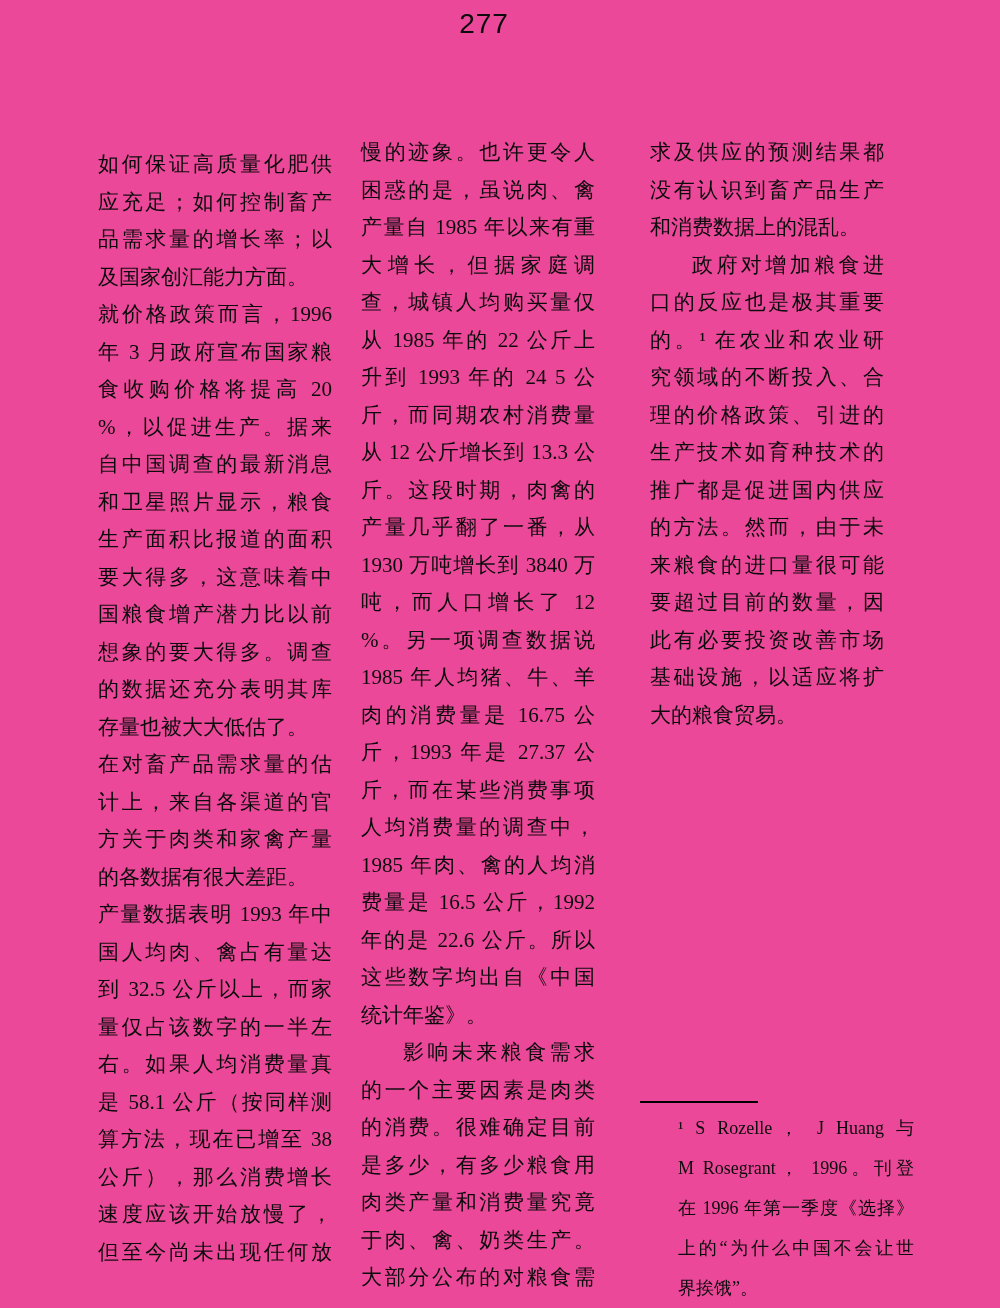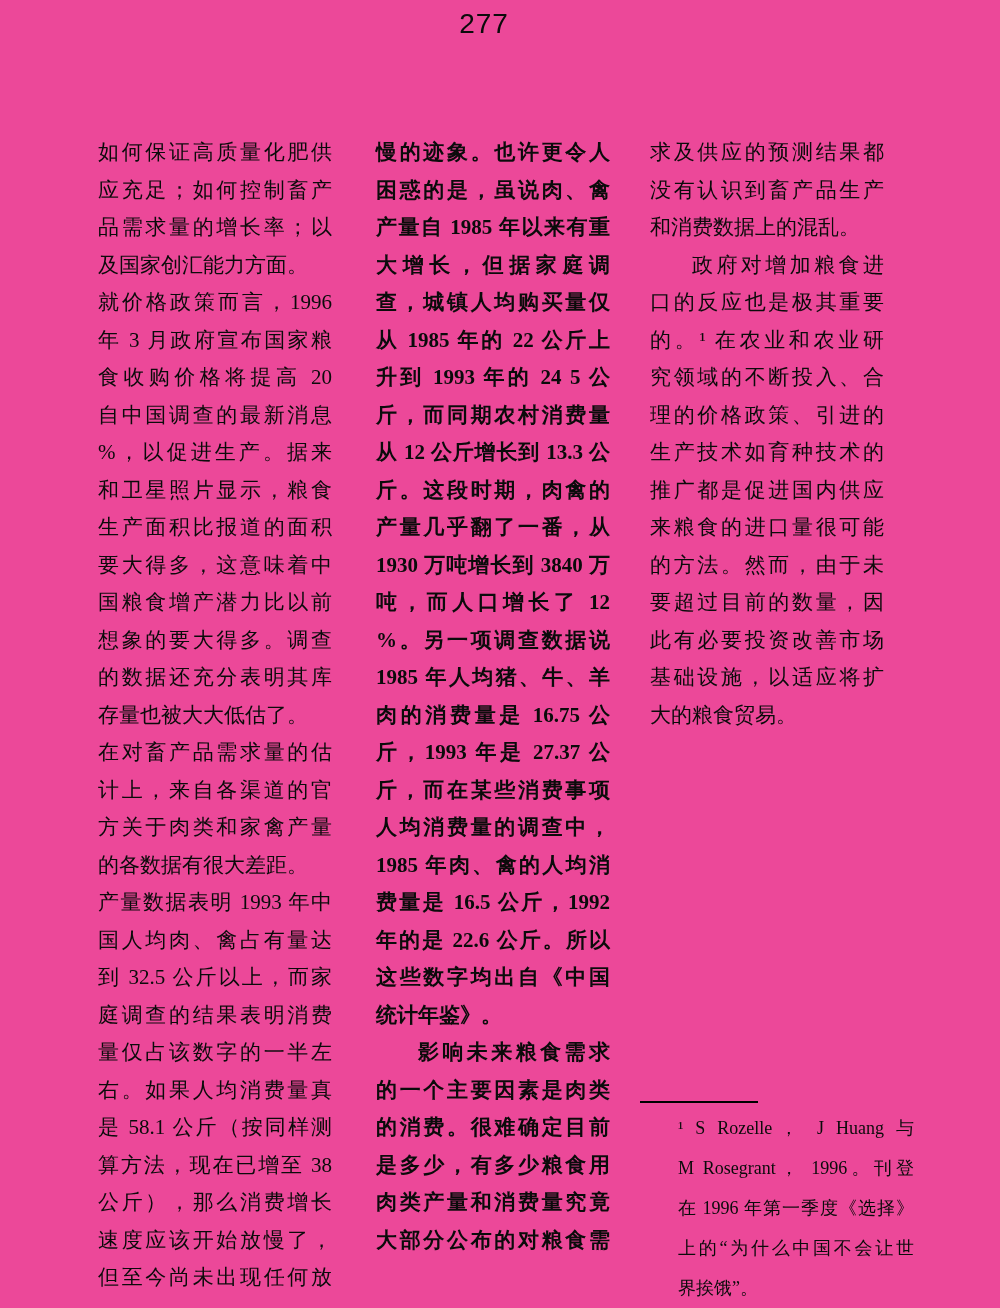--- a/index.html
+++ b/index.html
@@ -21,22 +21,22 @@
     text-align: center;
     font-family: "Liberation Sans", "DejaVu Sans", sans-serif;
     font-size: 28px;
     letter-spacing: 1px;
   }
   .col {
     position: absolute;
     top: 134px;
     width: 234px;
   }
-  .col-1 { left: 98px; }
-  .col-2 { left: 376px; font-weight: bold; }
+  .col-1 { left: 98px; margin-top: 12px; }
+  .col-2 { left: 361px; }
   .col-3 { left: 650px; }
   .line {
     height: 37.5px;
     line-height: 37.5px;
     font-size: 21px;
     white-space: nowrap;
     text-align: left;
   }
   .line.j {
     text-align: justify;
@@ -69,37 +69,36 @@
   <div class="page-number">277</div>
 
   <div class="col col-1">
       <div class="line j">如何保证高质量化肥供</div>
       <div class="line j">应充足；如何控制畜产</div>
       <div class="line j">品需求量的增长率；以</div>
       <div class="line">及国家创汇能力方面。</div>
       <div class="line j">就价格政策而言，1996</div>
       <div class="line j">年 3 月政府宣布国家粮</div>
       <div class="line j">食收购价格将提高 20</div>
+      <div class="line j">%，以促进生产。据来</div>
       <div class="line j">自中国调查的最新消息</div>
-      <div class="line j">%，以促进生产。据来</div>
       <div class="line j">和卫星照片显示，粮食</div>
       <div class="line j">生产面积比报道的面积</div>
       <div class="line j">要大得多，这意味着中</div>
       <div class="line j">国粮食增产潜力比以前</div>
       <div class="line j">想象的要大得多。调查</div>
       <div class="line j">的数据还充分表明其库</div>
       <div class="line">存量也被大大低估了。</div>
       <div class="line j">在对畜产品需求量的估</div>
       <div class="line j">计上，来自各渠道的官</div>
       <div class="line j">方关于肉类和家禽产量</div>
       <div class="line">的各数据有很大差距。</div>
       <div class="line j">产量数据表明 1993 年中</div>
       <div class="line j">国人均肉、禽占有量达</div>
       <div class="line j">到 32.5 公斤以上，而家</div>
-      <div class="line j">庭调查的结果表明消费</div>
       <div class="line j">量仅占该数字的一半左</div>
       <div class="line j">右。如果人均消费量真</div>
       <div class="line j">是 58.1 公斤（按同样测</div>
       <div class="line j">算方法，现在已增至 38</div>
       <div class="line j">公斤），那么消费增长</div>
       <div class="line j">速度应该开始放慢了，</div>
       <div class="line j">但至今尚未出现任何放</div>
     </div>
 
   <div class="col col-2">
@@ -125,36 +124,37 @@
       <div class="line j">1985 年肉、禽的人均消</div>
       <div class="line j">费量是 16.5 公斤，1992</div>
       <div class="line j">年的是 22.6 公斤。所以</div>
       <div class="line j">这些数字均出自《中国</div>
       <div class="line">统计年鉴》。</div>
       <div class="line j ind">影响未来粮食需求</div>
       <div class="line j">的一个主要因素是肉类</div>
       <div class="line j">的消费。很难确定目前</div>
       <div class="line j">是多少，有多少粮食用</div>
       <div class="line j">肉类产量和消费量究竟</div>
+      <div class="line j">于肉、禽、奶类生产。</div>
       <div class="line j">大部分公布的对粮食需</div>
     </div>
 
   <div class="col col-3">
       <div class="line j">求及供应的预测结果都</div>
       <div class="line j">没有认识到畜产品生产</div>
       <div class="line">和消费数据上的混乱。</div>
       <div class="line j ind">政府对增加粮食进</div>
       <div class="line j">口的反应也是极其重要</div>
       <div class="line j">的。¹ 在农业和农业研</div>
       <div class="line j">究领域的不断投入、合</div>
       <div class="line j">理的价格政策、引进的</div>
       <div class="line j">生产技术如育种技术的</div>
       <div class="line j">推广都是促进国内供应</div>
+      <div class="line j">的方法。然而，由于未</div>
       <div class="line j">来粮食的进口量很可能</div>
-      <div class="line j">的方法。然而，由于未</div>
       <div class="line j">要超过目前的数量，因</div>
       <div class="line j">此有必要投资改善市场</div>
       <div class="line j">基础设施，以适应将扩</div>
       <div class="line">大的粮食贸易。</div>
     </div>
 
   <div class="footnote-rule"></div>
 
   <div class="footnote">
       <div class="line j">¹ S Rozelle， J Huang 与</div>

